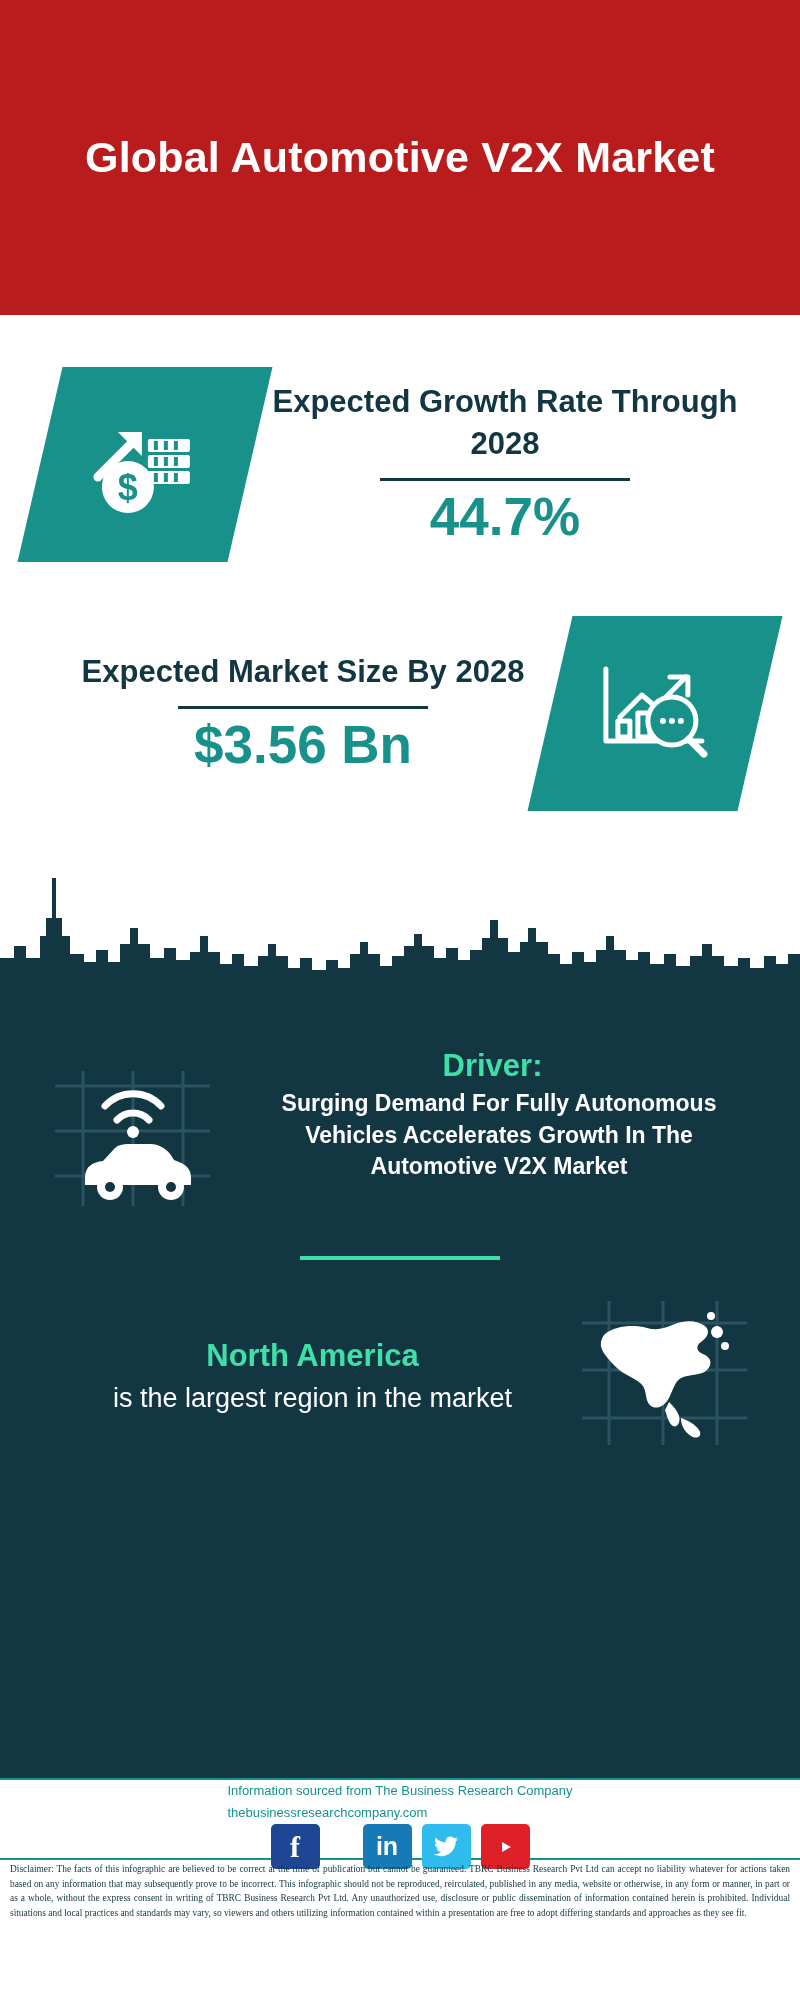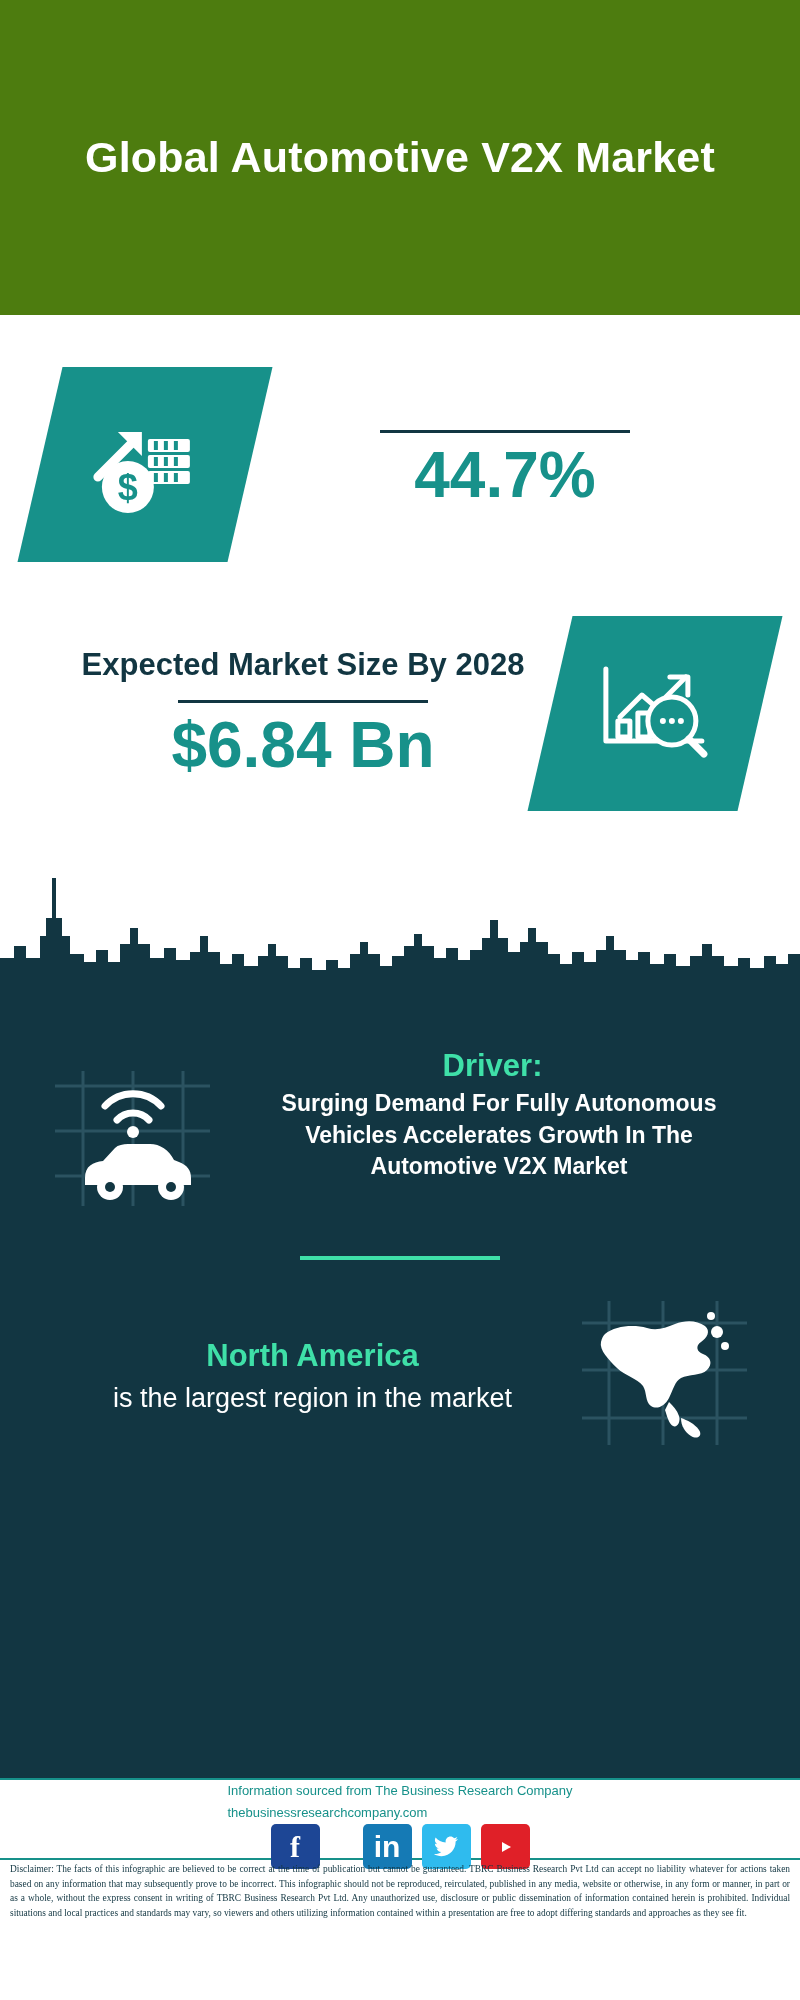--- a/index.html
+++ b/index.html
@@ -13,21 +13,21 @@
     position: relative;
     width: 800px;
     height: 2000px;
     overflow: hidden;
     background: #ffffff;
   }
 
   
   .header {
     height: 315px;
-    background: #4d7c0f;
+    background: #b91c1c;
     display: flex;
     align-items: center;
     justify-content: center;
     padding: 0 70px;
   }
   .header h1 {
     color: #ffffff;
     font-size: 43px;
     font-weight: bold;
     line-height: 1.25;
@@ -74,21 +74,21 @@
     line-height: 1.35;
   }
   .rule {
     width: 250px;
     height: 3px;
     background: #123642;
     margin: 14px auto 6px auto;
   }
   .stat-value {
     color: #17918a;
-    font-size: 64px;
+    font-size: 53px;
     font-weight: bold;
     line-height: 1.15;
   }
 
   
   .dark {
     position: relative;
     background: #123642;
     height: 790px;
     margin-top: -2px;
@@ -184,21 +184,21 @@
     font-size: 13px;
     line-height: 1.7;
   }
   .socials { display: flex; gap: 10px; align-items: center; }
   .s-icon {
     width: 49px; height: 45px; border-radius: 5px;
     display: flex; align-items: center; justify-content: center;
     color: #fff; font-weight: bold;
   }
   .s-fb { background: #1d4695; font-size: 30px; font-family: "Liberation Serif", serif; }
-  .s-li { background: #157ab5; font-size: 30px; margin-left: 33px; }
+  .s-li { background: #157ab5; font-size: 25px; margin-left: 33px; }
   .s-tw { background: #2fbbee; }
   .s-yt { background: #e02028; }
 
   
   .disclaimer {
     background: #ffffff;
     padding: 2px 10px 0 10px;
     color: #123642;
     font-size: 9.4px;
     line-height: 1.55;
@@ -241,30 +241,31 @@
               <rect x="84" y="68" width="4" height="9"></rect>
               <rect x="94" y="68" width="4" height="9"></rect>
             </g>
 
             <circle cx="48" cy="82" r="26" fill="#fff"></circle>
             <text x="48" y="95" font-size="36" font-weight="bold" fill="#17918a" text-anchor="middle" font-family="Liberation Sans, sans-serif">$</text>
           </svg>
         </div>
       </div>
       <div class="stat-text">
+        <div class="stat-label">Expected Growth Rate Through 2028</div>
         <div class="rule"></div>
         <div class="stat-value">44.7%</div>
       </div>
     </div>
 
     <div class="stat-row second">
       <div class="stat-text">
         <div class="stat-label">Expected Market Size By 2028</div>
         <div class="rule"></div>
-        <div class="stat-value">$6.84 Bn</div>
+        <div class="stat-value">$3.56 Bn</div>
       </div>
       <div class="badge">
         <div class="inner">
           <svg width="130" height="118" viewBox="0 0 130 118">
             <g stroke="#fff" stroke-width="5" fill="none" stroke-linecap="round" stroke-linejoin="round">
 
               <path d="M16 14 L16 86 L112 86"></path>
 
               <path d="M30 62 L52 40 L66 52 L96 22"></path>
               <path d="M80 22 L98 22 L98 40"></path>

